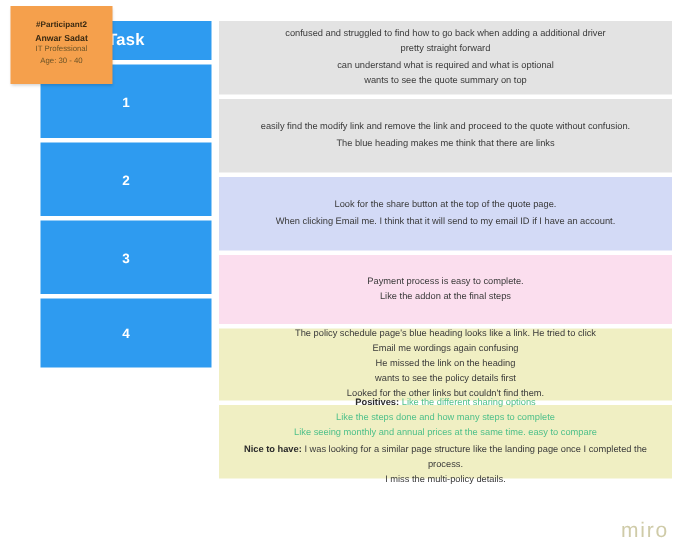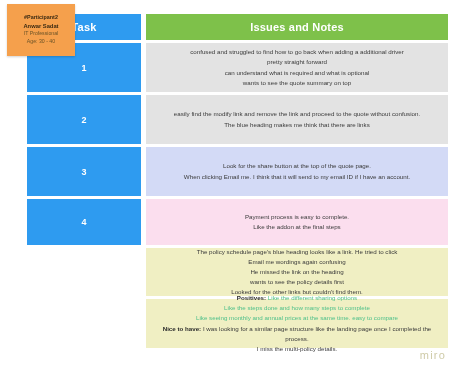--- a/index.html
+++ b/index.html
@@ -146,21 +146,21 @@
     font-size: 5.2px;
     color: #6b5327;
     line-height: 1.5;
   }
 
   
   .miro {
     position: absolute;
     right: 10px;
     bottom: 7px;
-    font-size: 11px;
+    font-size: 14px;
     color: #cfcba8;
     letter-spacing: 1.2px;
     z-index: 6;
   }
 </style>
 </head>
 <body>
 
 <div class="board">
 
@@ -169,21 +169,20 @@
     <div class="col-task">
       <div class="cell task-head">Task</div>
       <div class="cell task-cell t1">1</div>
       <div class="cell task-cell t2">2</div>
       <div class="cell task-cell t3">3</div>
       <div class="cell task-cell t4">4</div>
     </div>
 
     <div class="col-notes">
 
-      <div class="cell notes-head">Issues and Notes</div>
 
       <div class="cell notes-cell n1">
         <div>
           <p>confused and struggled to find how to go back when adding a additional driver</p>
           <p>pretty straight forward</p>
           <p>can understand what is required and what is optional</p>
           <p>wants to see the quote summary on top</p>
         </div>
       </div>
 

